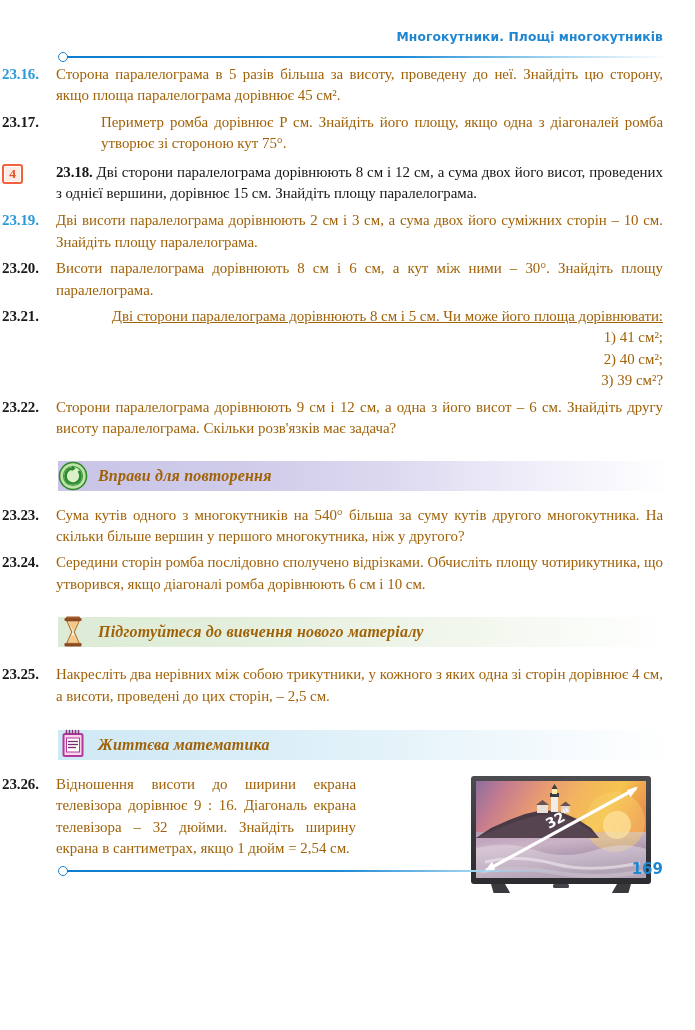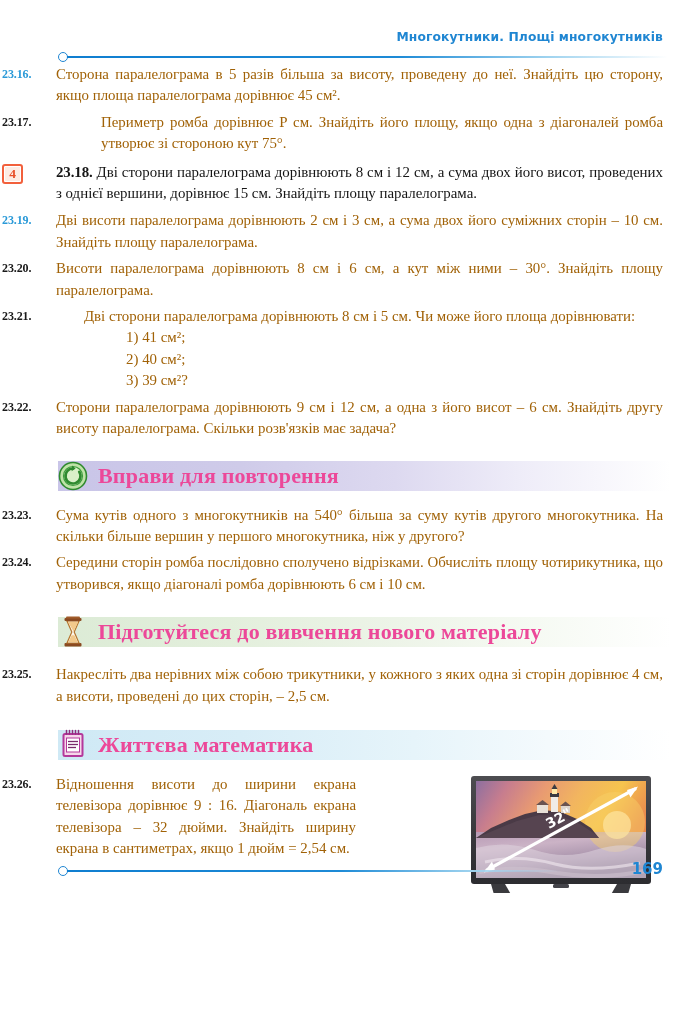--- a/index.html
+++ b/index.html
@@ -30,39 +30,39 @@
 
   
   .content{ position:absolute; left:0; top:64px; width:695px; }
 
   .task{ position:relative; display:flex; margin:0 32px 0 0; padding:0 0 0 0; }
   .task + .task{ margin-top:3px; }
 
   .tnum{
     flex:0 0 auto; width:56px; text-align:left; padding-left:2px;
     font-family:"Liberation Serif", serif;
-    font-size:12px; font-weight:bold; color:#1a1a1a;
+    font-size:15px; font-weight:bold; color:#1a1a1a;
     line-height:21.4px; letter-spacing:-0.1px;
   }
   .tnum.accent{ color:#2b9ad8; }
 
   .tbody{
     flex:1 1 auto;
     font-family:"Liberation Serif", serif;
     font-size:14.9px; line-height:21.4px; color:#a16207;
     text-align:justify; text-justify:inter-word;
     hyphens:none;
   }
 
   .sublist{ margin-left:26px; }
-  .sublist div{ text-align:left;margin-left:44px; }
+  .sublist div{ text-align:right; }
 
   
   .para{ text-align:justify; }
-  .para.noj{ text-align:center; }
+  .para.noj{ text-align:right;text-decoration:underline; }
 
   
   .task-badge-row{ position:relative; display:flex; margin-right:32px; margin-top:7px; }
   .badge-cell{ flex:0 0 auto; width:56px; padding-left:2px; padding-top:2px; }
   .badge4{
     width:21px; height:20px;
     border:2.2px solid #f2603c; border-radius:3px;
     background:#fdece4;
     color:#e8502a; font-weight:bold; font-size:13.5px;
     font-family:"Liberation Serif", serif;
@@ -79,22 +79,22 @@
   }
   .banner-bg{ position:absolute; left:0; top:0; right:0; bottom:0; }
   .banner-bg.purple{ background:linear-gradient(to right,#c9c5e8 0%,#cfcbe9 30%,#ddd9f0 55%,#eeecf8 75%,#ffffff 100%); }
   .banner-bg.green{ background:linear-gradient(to right,#dcebd6 0%,#e3efdc 28%,#edf4e8 55%,#f6faf3 78%,#ffffff 100%); }
   .banner-bg.blue{ background:linear-gradient(to right,#cfe9f5 0%,#d8edf7 30%,#e6f4fa 58%,#f4fafd 80%,#ffffff 100%); }
 
   .banner-icon{ position:absolute; left:-4px; top:-4px; width:38px; height:38px; z-index:3; }
   .banner-text{
     position:relative; z-index:2; margin-left:40px;
     font-family:"Liberation Serif", serif;
-    font-size:22px; font-weight:bold;
-    color:#ec4899; letter-spacing:.2px;
+    font-style:italic; font-size:16px; font-weight:bold;
+    color:#a16207; letter-spacing:.2px;
   }
 
   
   .tv-task{ position:relative; display:flex; margin-right:32px; }
   .tv-text{ flex:0 0 300px; }
   .tv-figure{ position:absolute; right:-2px; top:-4px; width:200px; height:135px; }
 
   
   .footer{ position:absolute; left:0; bottom:12px; width:695px; height:20px; }
   .f-dot{

